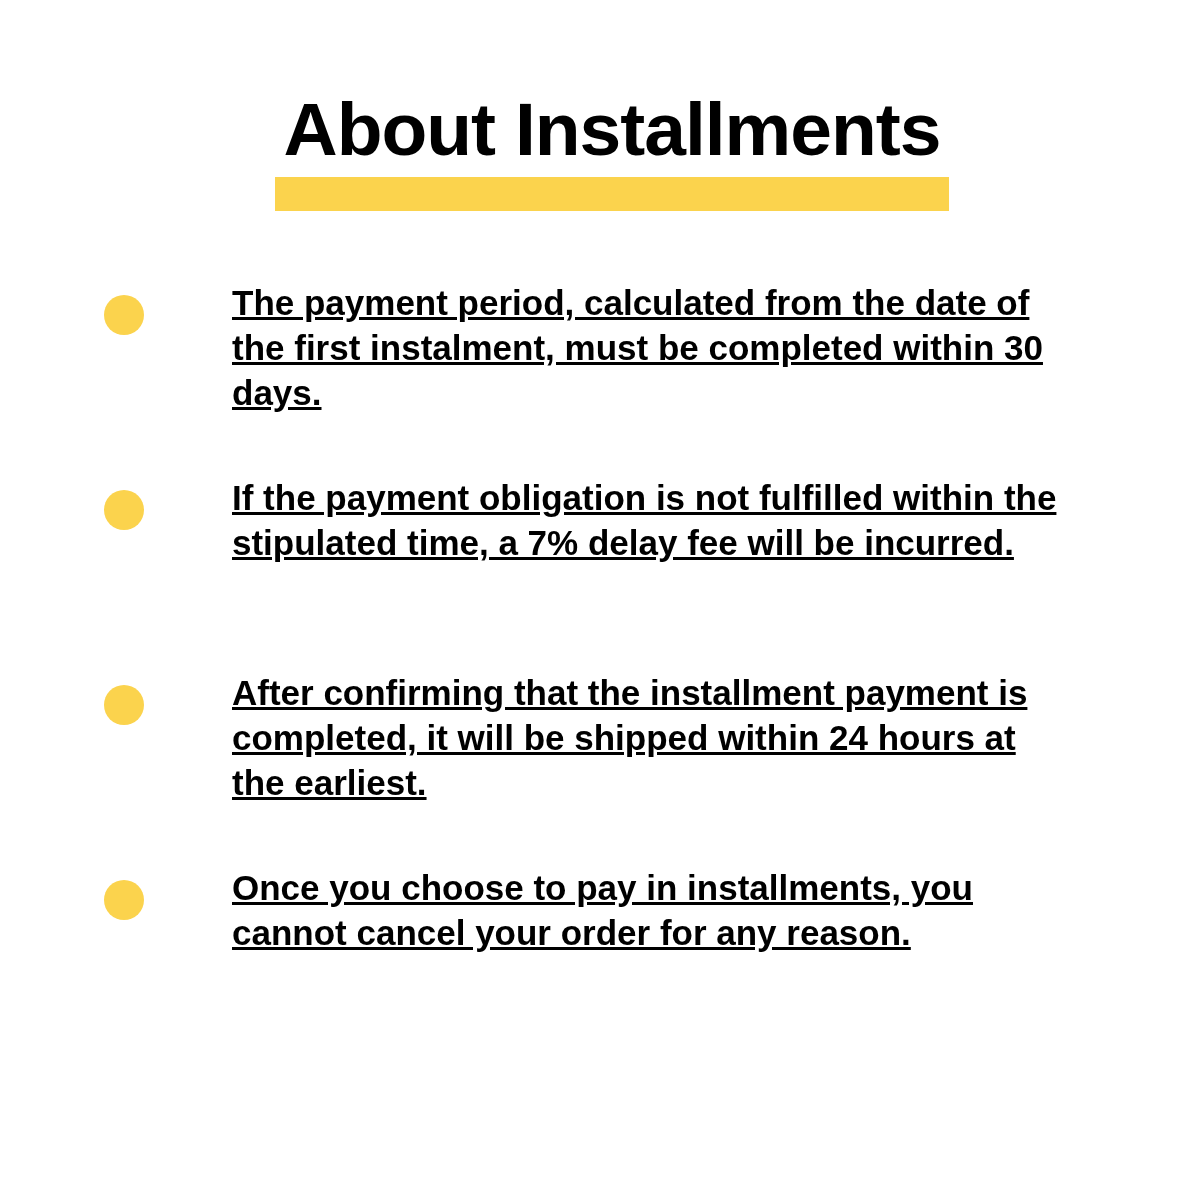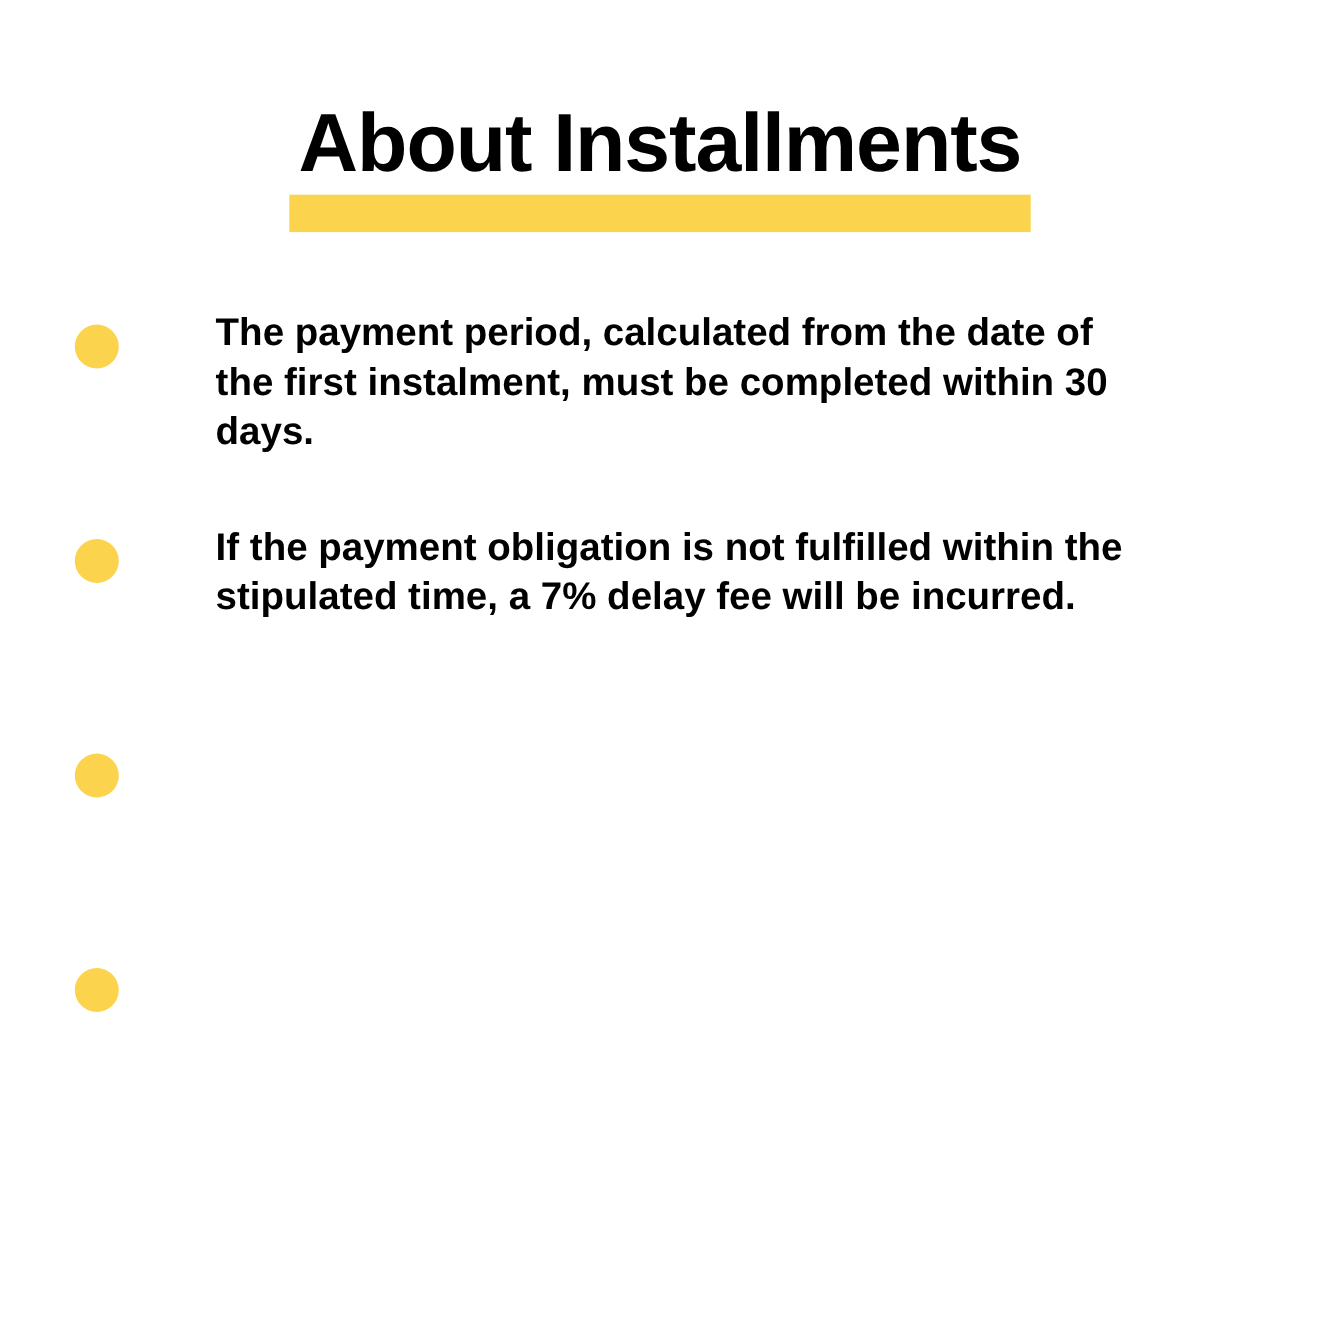--- a/index.html
+++ b/index.html
@@ -11,20 +11,21 @@
     height: 1200px;
     background: #ffffff;
     font-family: "Liberation Sans", sans-serif;
     overflow: hidden;
   }
   .page {
     position: relative;
     width: 1200px;
     height: 1200px;
     box-sizing: border-box;
+    padding-left: 24px;
   }
 
   
   .title-block {
     position: relative;
     margin: 0 auto;
     padding-top: 40px;
     width: 1060px;
     text-align: center;
   }
@@ -48,24 +49,25 @@
     line-height: 1.05;
     font-weight: bold;
     letter-spacing: -1px;
     color: #000000;
     white-space: nowrap;
   }
 
   
   .list {
     position: relative;
-    margin: 0;
+    margin: 12px;
     padding: 0;
     list-style: none;
     margin-top: 62px;
+    text-decoration: underline;
   }
   .list-item {
     position: relative;
     display: flex;
     align-items: flex-start;
     min-height: 195px;
     padding-left: 68px;
     box-sizing: border-box;
   }
   .bullet {
@@ -104,21 +106,23 @@
       <span class="item-text">The payment period, calculated from the date of the first instalment, must be completed within 30 days.</span>
     </li>
 
     <li class="list-item">
       <span class="bullet"></span>
       <span class="item-text">If the payment obligation is not fulfilled within the stipulated time, a 7% delay fee will be incurred.</span>
     </li>
 
     <li class="list-item">
       <span class="bullet"></span>
+      <span class="item-text">After confirming that the installment payment is completed, it will be shipped within 24 hours at the earliest.</span>
     </li>
 
     <li class="list-item">
       <span class="bullet"></span>
+      <span class="item-text">Once you choose to pay in installments, you cannot cancel your order for any reason.</span>
     </li>
 
   </ul>
 
 </div>
 
 </body></html>

